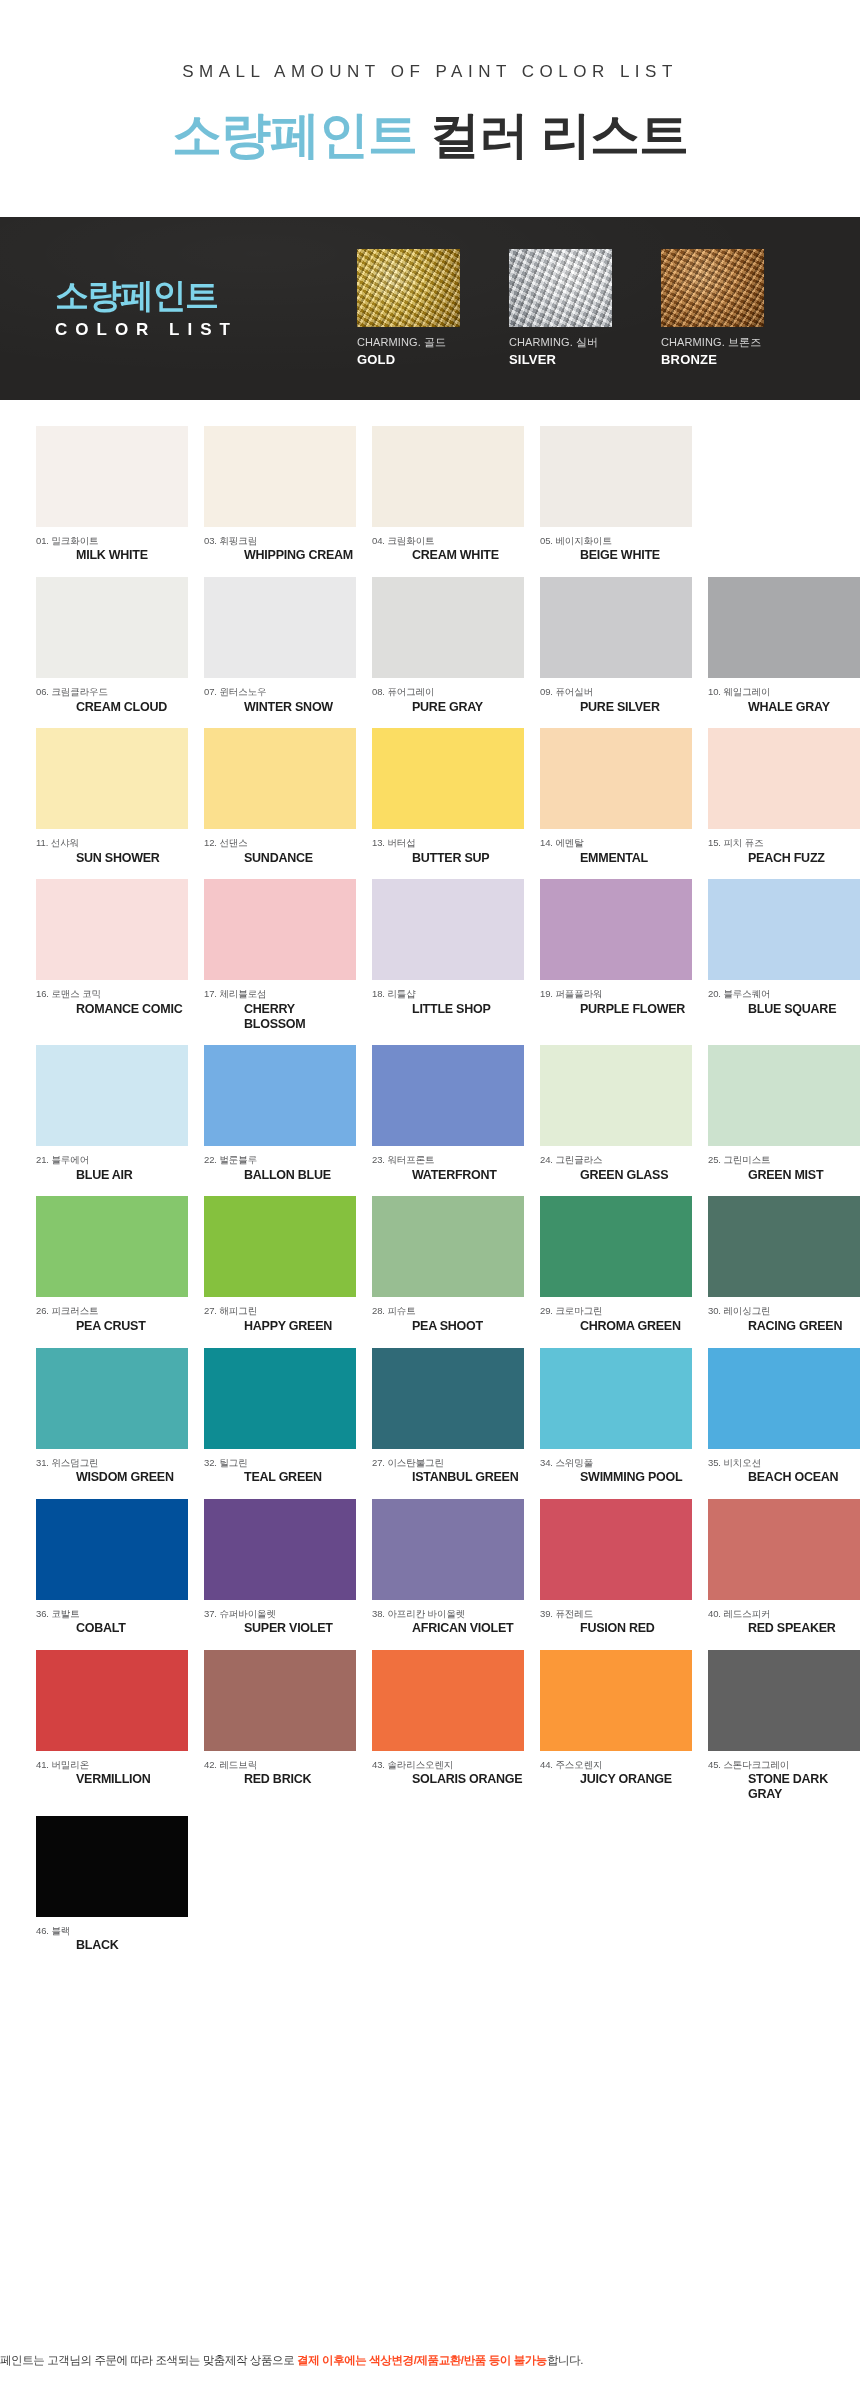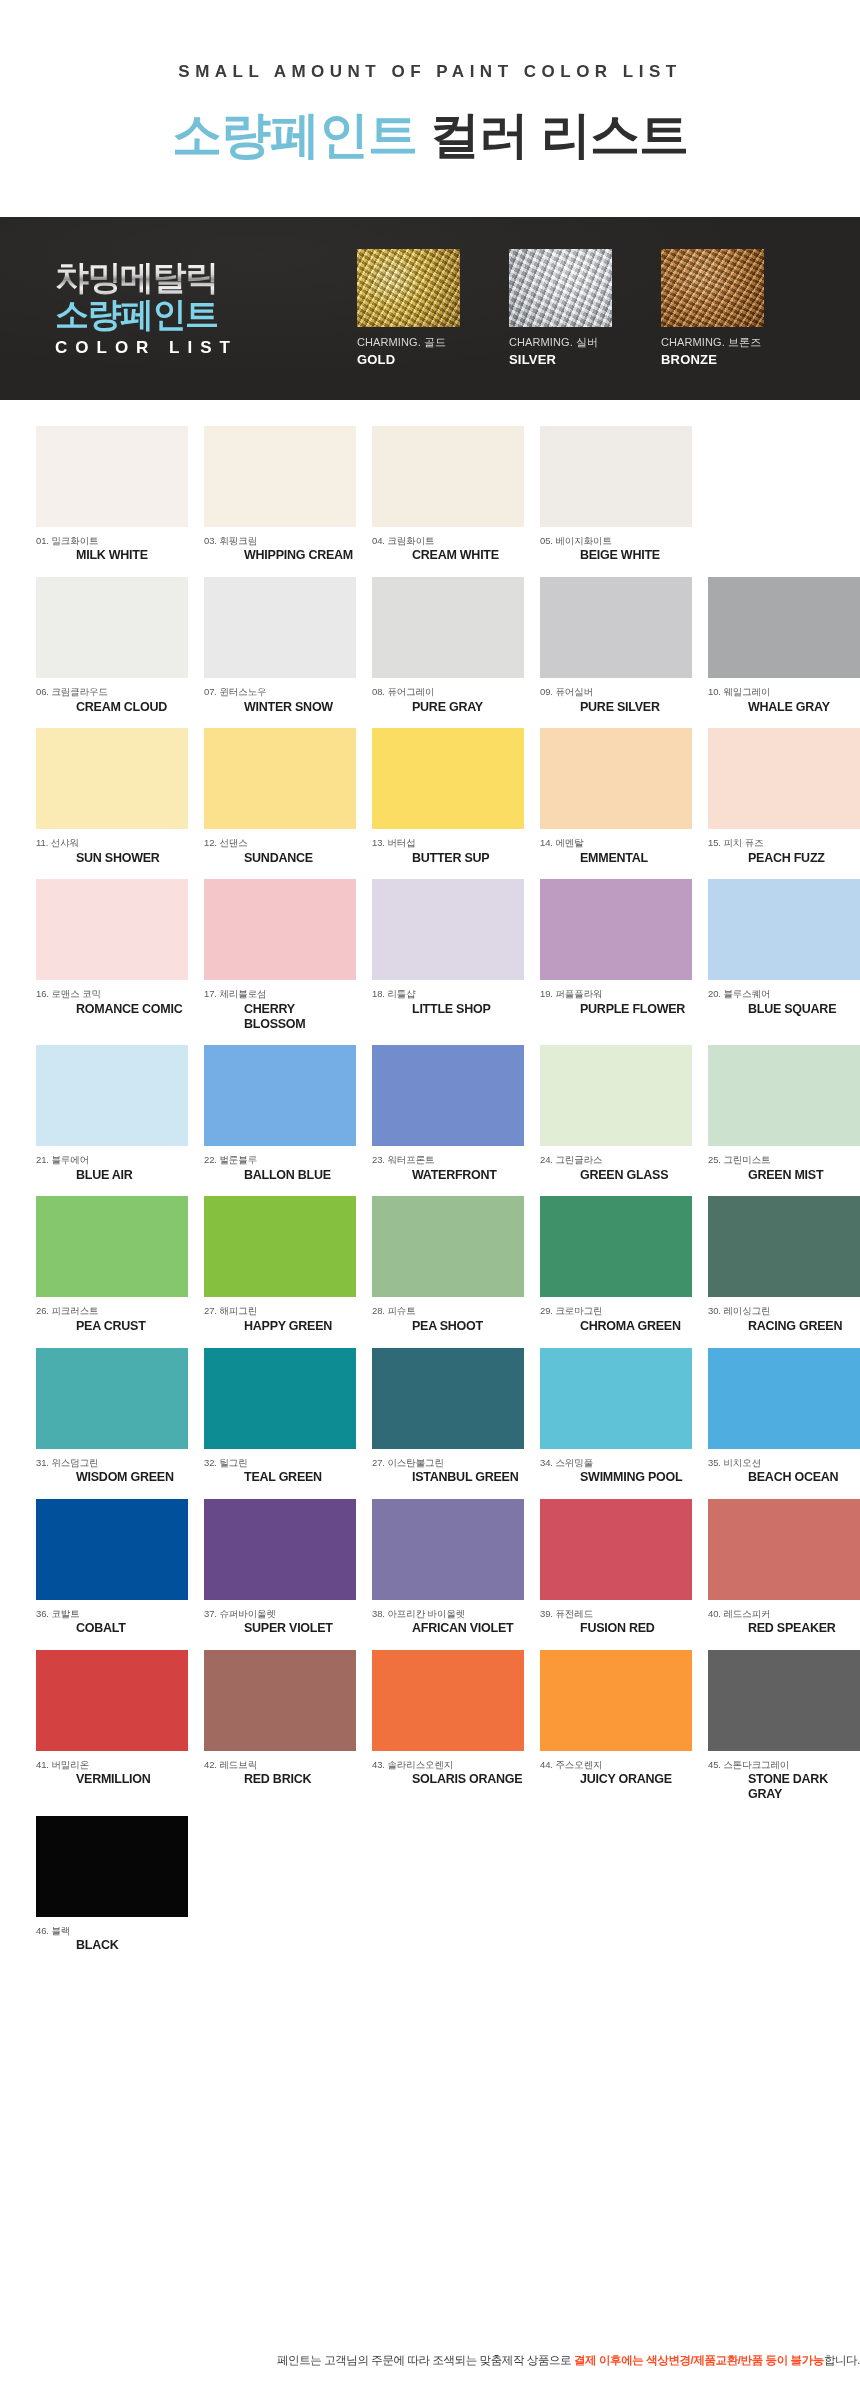--- a/index.html
+++ b/index.html
@@ -20,21 +20,21 @@
 
   
   .top-header {
     padding-top: 62px;
     text-align: center;
   }
   .eyebrow {
     font-size: 17px;
     letter-spacing: 5.5px;
     color: #3b3b3b;
-    font-weight: 700;
+    font-weight: 400;
     text-transform: uppercase;
   }
   .main-title {
     margin-top: 26px;
     font-size: 50px;
     font-weight: 700;
     letter-spacing: -1px;
     line-height: 1.1;
     white-space: nowrap;
   }
@@ -160,24 +160,24 @@
     color: #1d1d1d;
     letter-spacing: -.25px;
     line-height: 1.18;
     text-transform: uppercase;
     padding-left: 40px;
   }
 
   
   .footer {
     position: absolute;
-    left: 12px;
+    left: 0;
     right: 0;
     bottom: 30px;
-    text-align: right;
+    text-align: left;
     line-height: 1.55;
   }
   .footer-line {
     font-size: 11.5px;
     color: #3a3a3a;
     letter-spacing: -.4px;
   }
   .footer-line .hl { color: #ff4b22; font-weight: 700; }
 </style>
 </head>
@@ -188,21 +188,20 @@
   <div class="top-header">
     <div class="eyebrow">SMALL AMOUNT OF PAINT COLOR LIST</div>
     <div class="main-title">
       <span class="t-blue">소량페인트</span>
       <span class="t-dark">컬러 리스트</span>
     </div>
   </div>
 
   <div class="metallic-banner">
     <div class="banner-left">
-      <div class="banner-kr-1">챠밍메탈릭</div>
       <div class="banner-kr-2">소량페인트</div>
       <div class="banner-en">COLOR LIST</div>
     </div>
     <div class="banner-swatches">
       <div class="metal-item">
         <div class="metal-chip metal-gold"></div>
         <div class="metal-kr">CHARMING. 골드</div>
         <div class="metal-en">GOLD</div>
       </div>
       <div class="metal-item">

